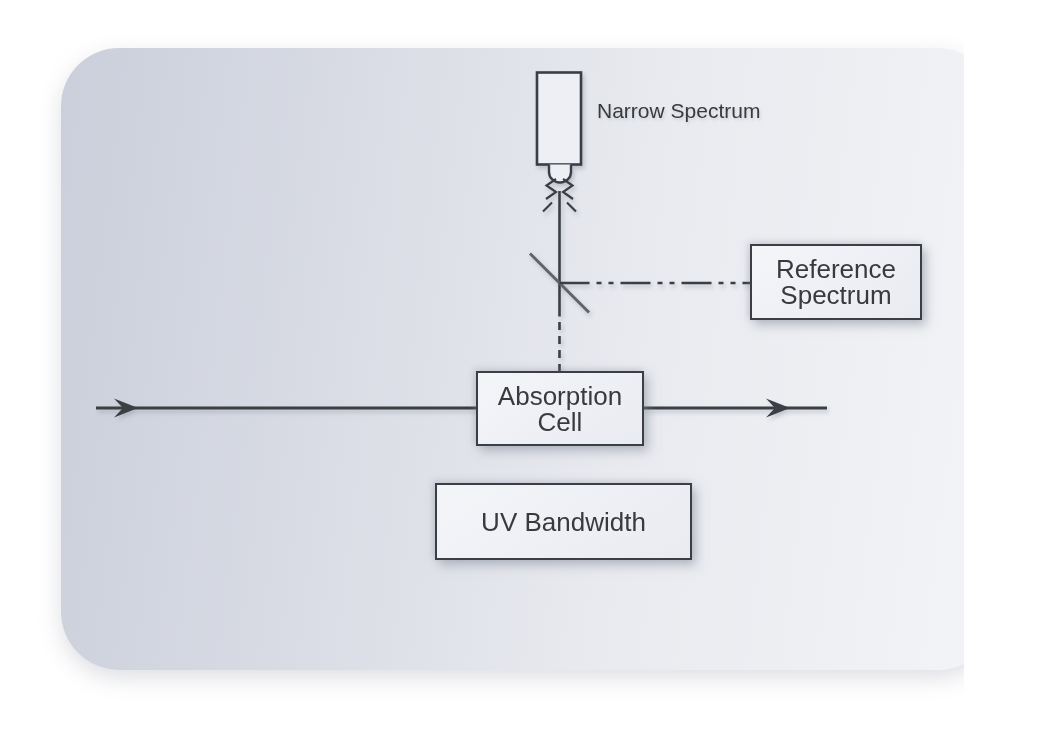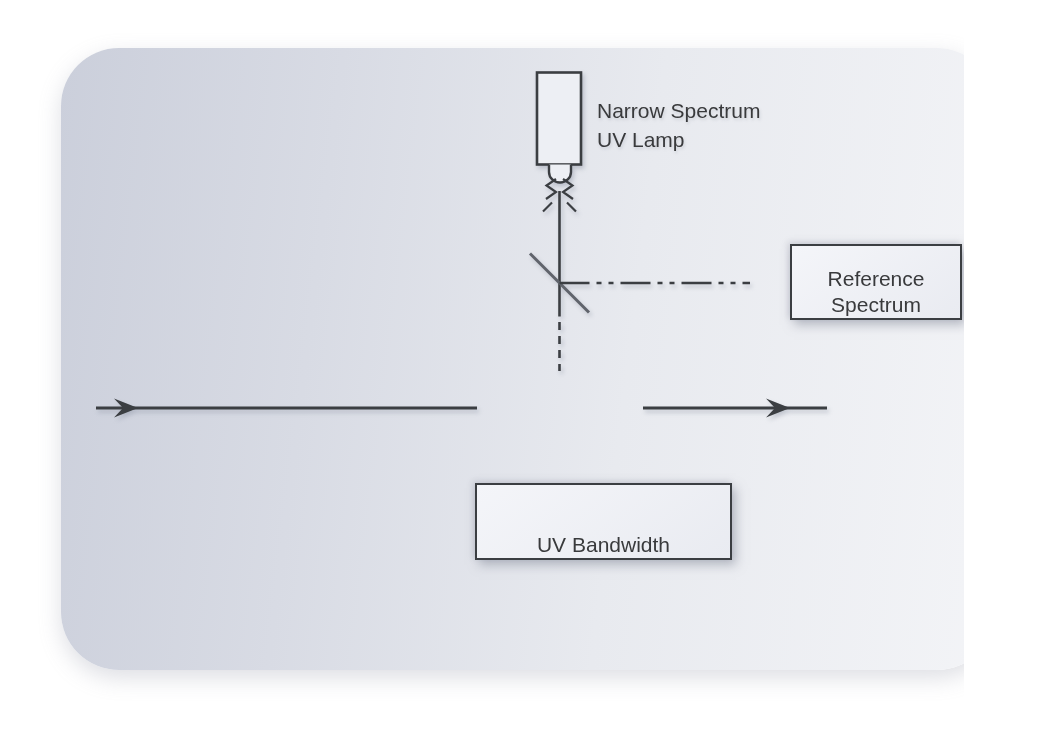--- a/index.html
+++ b/index.html
@@ -36,27 +36,26 @@
     filter: drop-shadow(2px 3px 2px rgba(128,134,152,0.40));
   }
   .node {
     position: absolute;
     box-sizing: border-box;
     border: 2.6px solid #3b3e42;
     background: linear-gradient(145deg, #f4f5f9 0%, #e9ebf1 100%);
     display: flex;
     flex-direction: column;
     align-items: center;
-    justify-content: flex-end;
+    justify-content: center;
     text-align: center;
-    font-size: 21px;
+    font-size: 26px;
     line-height: 26px;
     color: #393a3c;
     box-shadow: 4px 5px 10px rgba(128,133,150,0.50), -2px -2px 6px rgba(128,133,150,0.25);
-    margin-left: 40px;
   }
   .node span { display: block; }
   .ref-detector { left: 750px; top: 244px; width: 172px; height: 76px; }
   .abs-cell    { left: 476px; top: 371px; width: 168px; height: 75px; }
   .uv-detector { left: 435px; top: 483px; width: 257px; height: 77px; }
   .lamp-label {
     position: absolute;
     left: 597px;
     top: 96px;
     font-size: 21px;
@@ -115,27 +114,30 @@
     </g>
 
     <g>
       <line x1="643" y1="408" x2="827" y2="408" stroke="#3b3e42" stroke-width="3"></line>
       <path d="M790 408 L766 398.5 L775 408 L766 417.5 Z" fill="#3b3e42"></path>
     </g>
   </svg>
 
   <div class="lamp-label">
     <span>Narrow Spectrum</span>
-    <span>UV Lamp</span>
   </div>
 
   <div class="node ref-detector">
     <span>Reference</span>
     <span>Spectrum</span>
   </div>
 
+  <div class="node abs-cell">
+    <span>Absorption</span>
+    <span>Cell</span>
+  </div>
 
   <div class="node uv-detector">
     <span>UV Bandwidth</span>
   </div>
 
 
 </div>
 
 </body></html>

